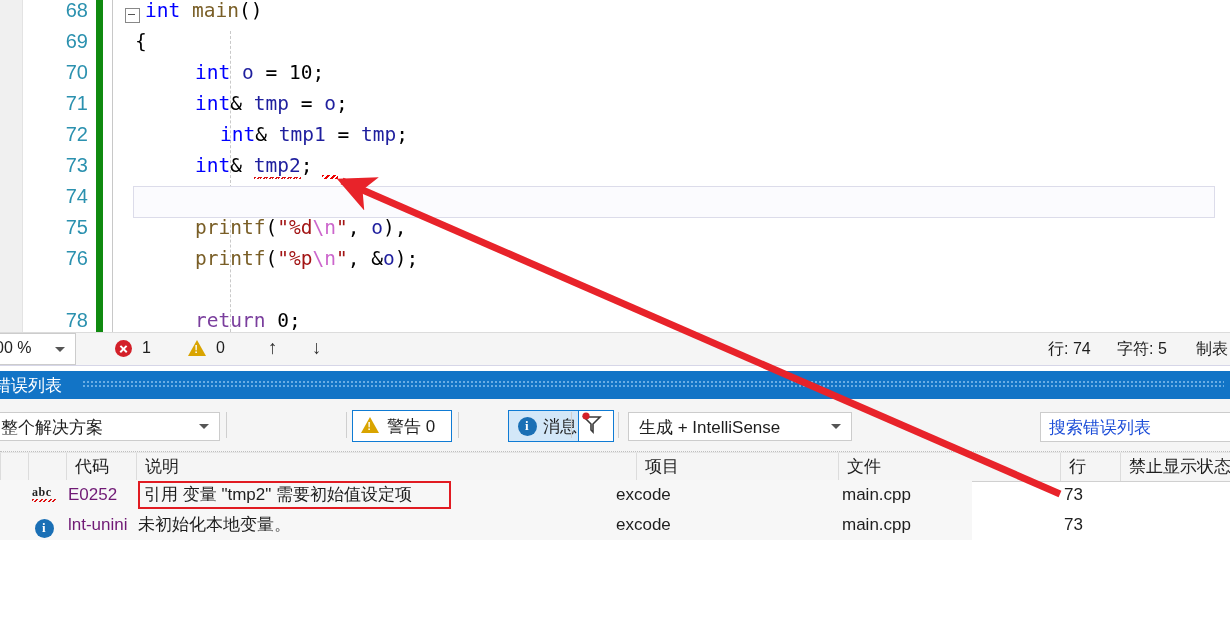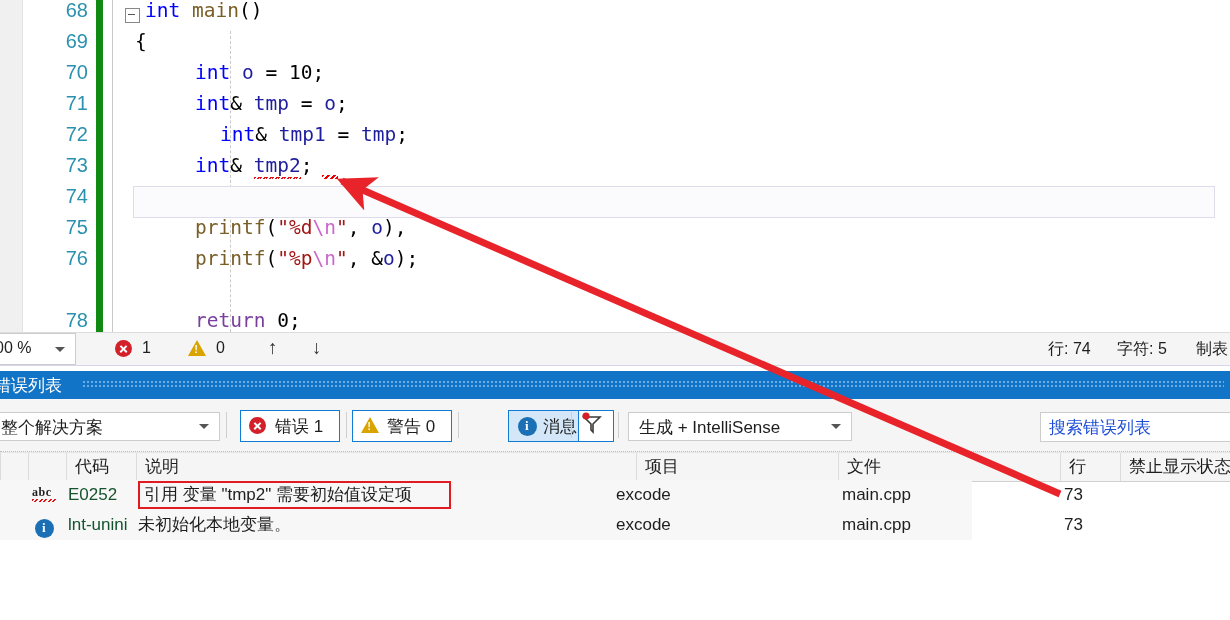--- a/index.html
+++ b/index.html
@@ -167,21 +167,21 @@
     position:absolute;top:0;height:28px;line-height:28px;font-size:17px;color:#1e1e1e;
     padding-left:8px;border-left:1px solid #dcdcdc;box-sizing:border-box;white-space:nowrap;
     overflow:hidden;
   }
   .tbl-body{position:absolute;left:0;top:480px;width:972px;height:60px;background:#f7f7f7;}
   .trow{position:absolute;left:0;width:1230px;height:30px;}
   .cell{
     position:absolute;top:0;height:30px;line-height:30px;font-size:17px;color:#1e1e1e;
     white-space:nowrap;overflow:hidden;
   }
-  .code-link{color:#14532d;}
+  .code-link{color:#701a75;}
   .abc-icon{
     position:absolute;left:32px;top:7px;width:26px;height:16px;
   }
   .abc-icon .t{
     position:absolute;left:0;top:-2px;font-size:12px;font-weight:bold;color:#1e1e1e;
     font-family:"Liberation Serif","DejaVu Serif",serif;letter-spacing:.5px;
   }
   .abc-icon .sq{
     position:absolute;left:0;top:12px;width:24px;height:3px;
     background-image:repeating-linear-gradient(135deg,#d11 0 1.6px,transparent 1.6px 3.2px);
@@ -301,24 +301,20 @@
   </div>
 
   <div class="toolbar">
     <div class="solution-combo">
       <span class="sv">整个解决方案</span>
       <span class="carat"></span>
     </div>
 
     <div class="sep" style="left:226px;"></div>
 
-    <div class="tbtn" style="left:240px;width:98px;">
-      <div class="err-circle" style="left:8px;top:6px;"></div>
-      <span class="lbl">错误 1</span>
-    </div>
 
     <div class="sep" style="left:346px;"></div>
 
     <div class="tbtn" style="left:352px;width:98px;">
       <div class="warn-tri" style="left:8px;top:6px;"></div>
       <span class="lbl">警告 0</span>
     </div>
 
     <div class="sep" style="left:458px;"></div>
 

